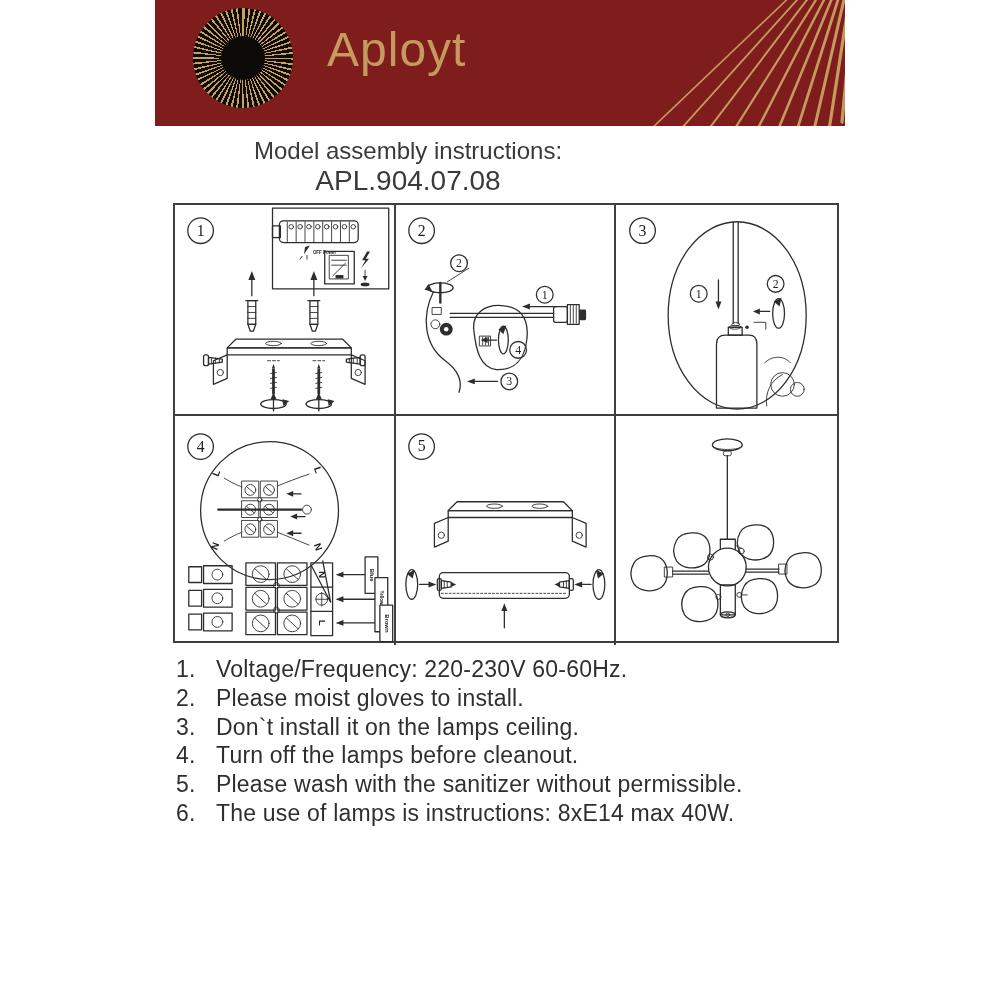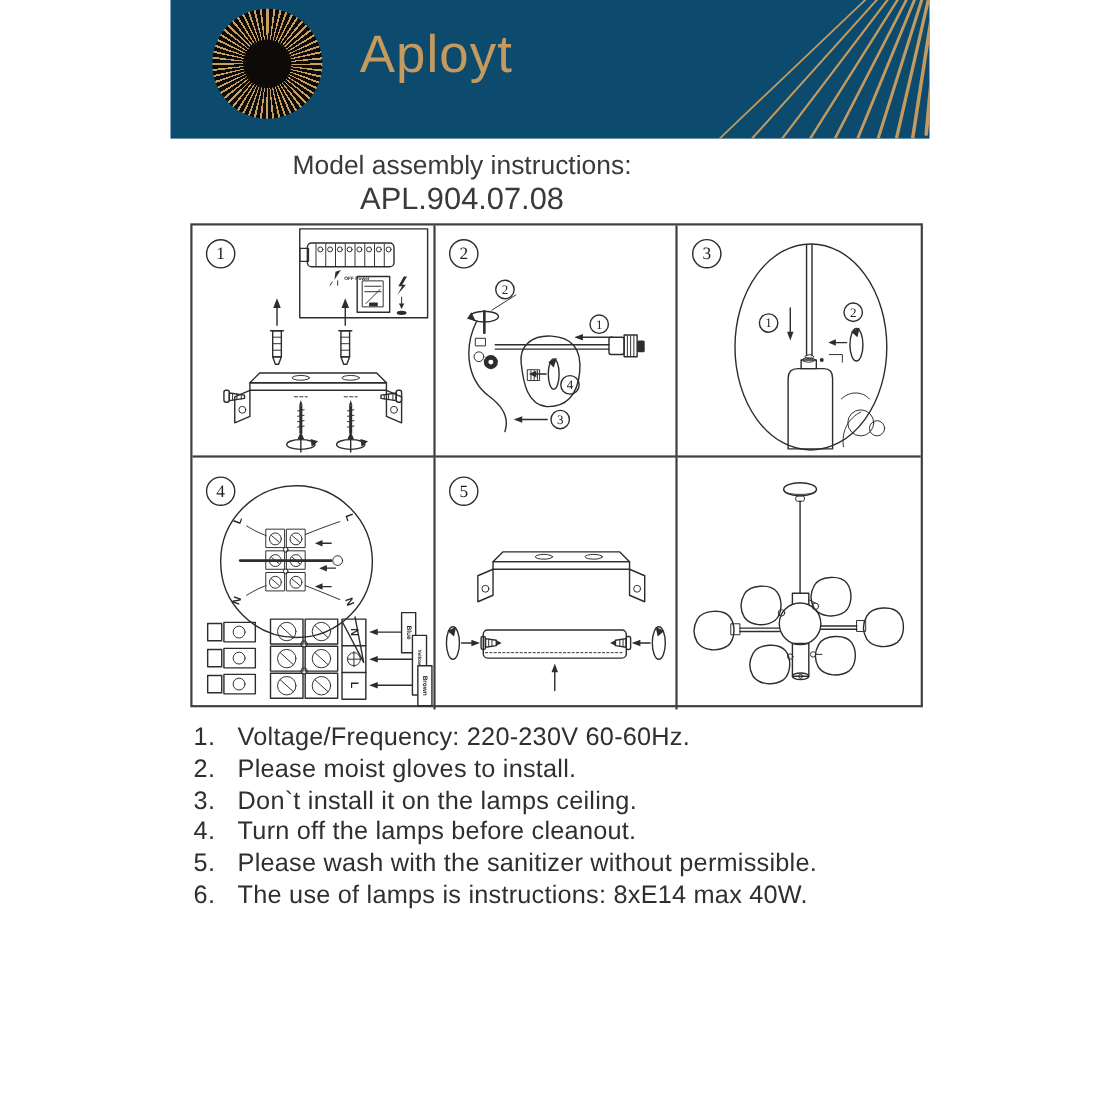--- a/index.html
+++ b/index.html
@@ -3,36 +3,36 @@
 <meta charset="utf-8">
 <style>
   html,body{margin:0;padding:0;}
   body{
     width:1000px;height:1000px;position:relative;background:#ffffff;
     font-family:"Liberation Sans",sans-serif;overflow:hidden;
   }
   
   .header{
     position:absolute;left:155px;top:0;width:690px;height:126px;
-    background:#0c4a6e;overflow:hidden;
+    background:#7f1d1d;overflow:hidden;
   }
   .sunburst{
     position:absolute;left:38px;top:8px;width:100px;height:100px;border-radius:50%;
     background:repeating-conic-gradient(from 0deg,#c9a05f 0deg 2.2deg,#0d0b09 2.2deg 6.4deg);
   }
   .sunburst::after{
     content:"";position:absolute;inset:28%;background:#0d0b09;border-radius:50%;
   }
   .brand{
     position:absolute;left:172px;top:26px;font-size:48px;line-height:1;
     color:#c49a5e;letter-spacing:1px;font-weight:400;
   }
   .rays{position:absolute;right:0;top:0;}
   
-  .title-block{position:absolute;left:16px;top:137px;width:808px;text-align:center;color:#3a3a3a;}
+  .title-block{position:absolute;left:4px;top:137px;width:808px;text-align:center;color:#3a3a3a;}
   .title-line{font-size:24px;line-height:28px;}
   .model-line{font-size:28px;line-height:28px;margin-top:2px;}
   
   .grid{
     position:absolute;left:173px;top:203px;width:666px;height:440px;
     box-sizing:border-box;border:2px solid #3f3f3f;
     display:grid;grid-template-columns:1fr 1fr 1fr;grid-template-rows:211px 1fr;
   }
   .cell{box-sizing:border-box;position:relative;}
   .cell.br{border-right:2px solid #3f3f3f;}

